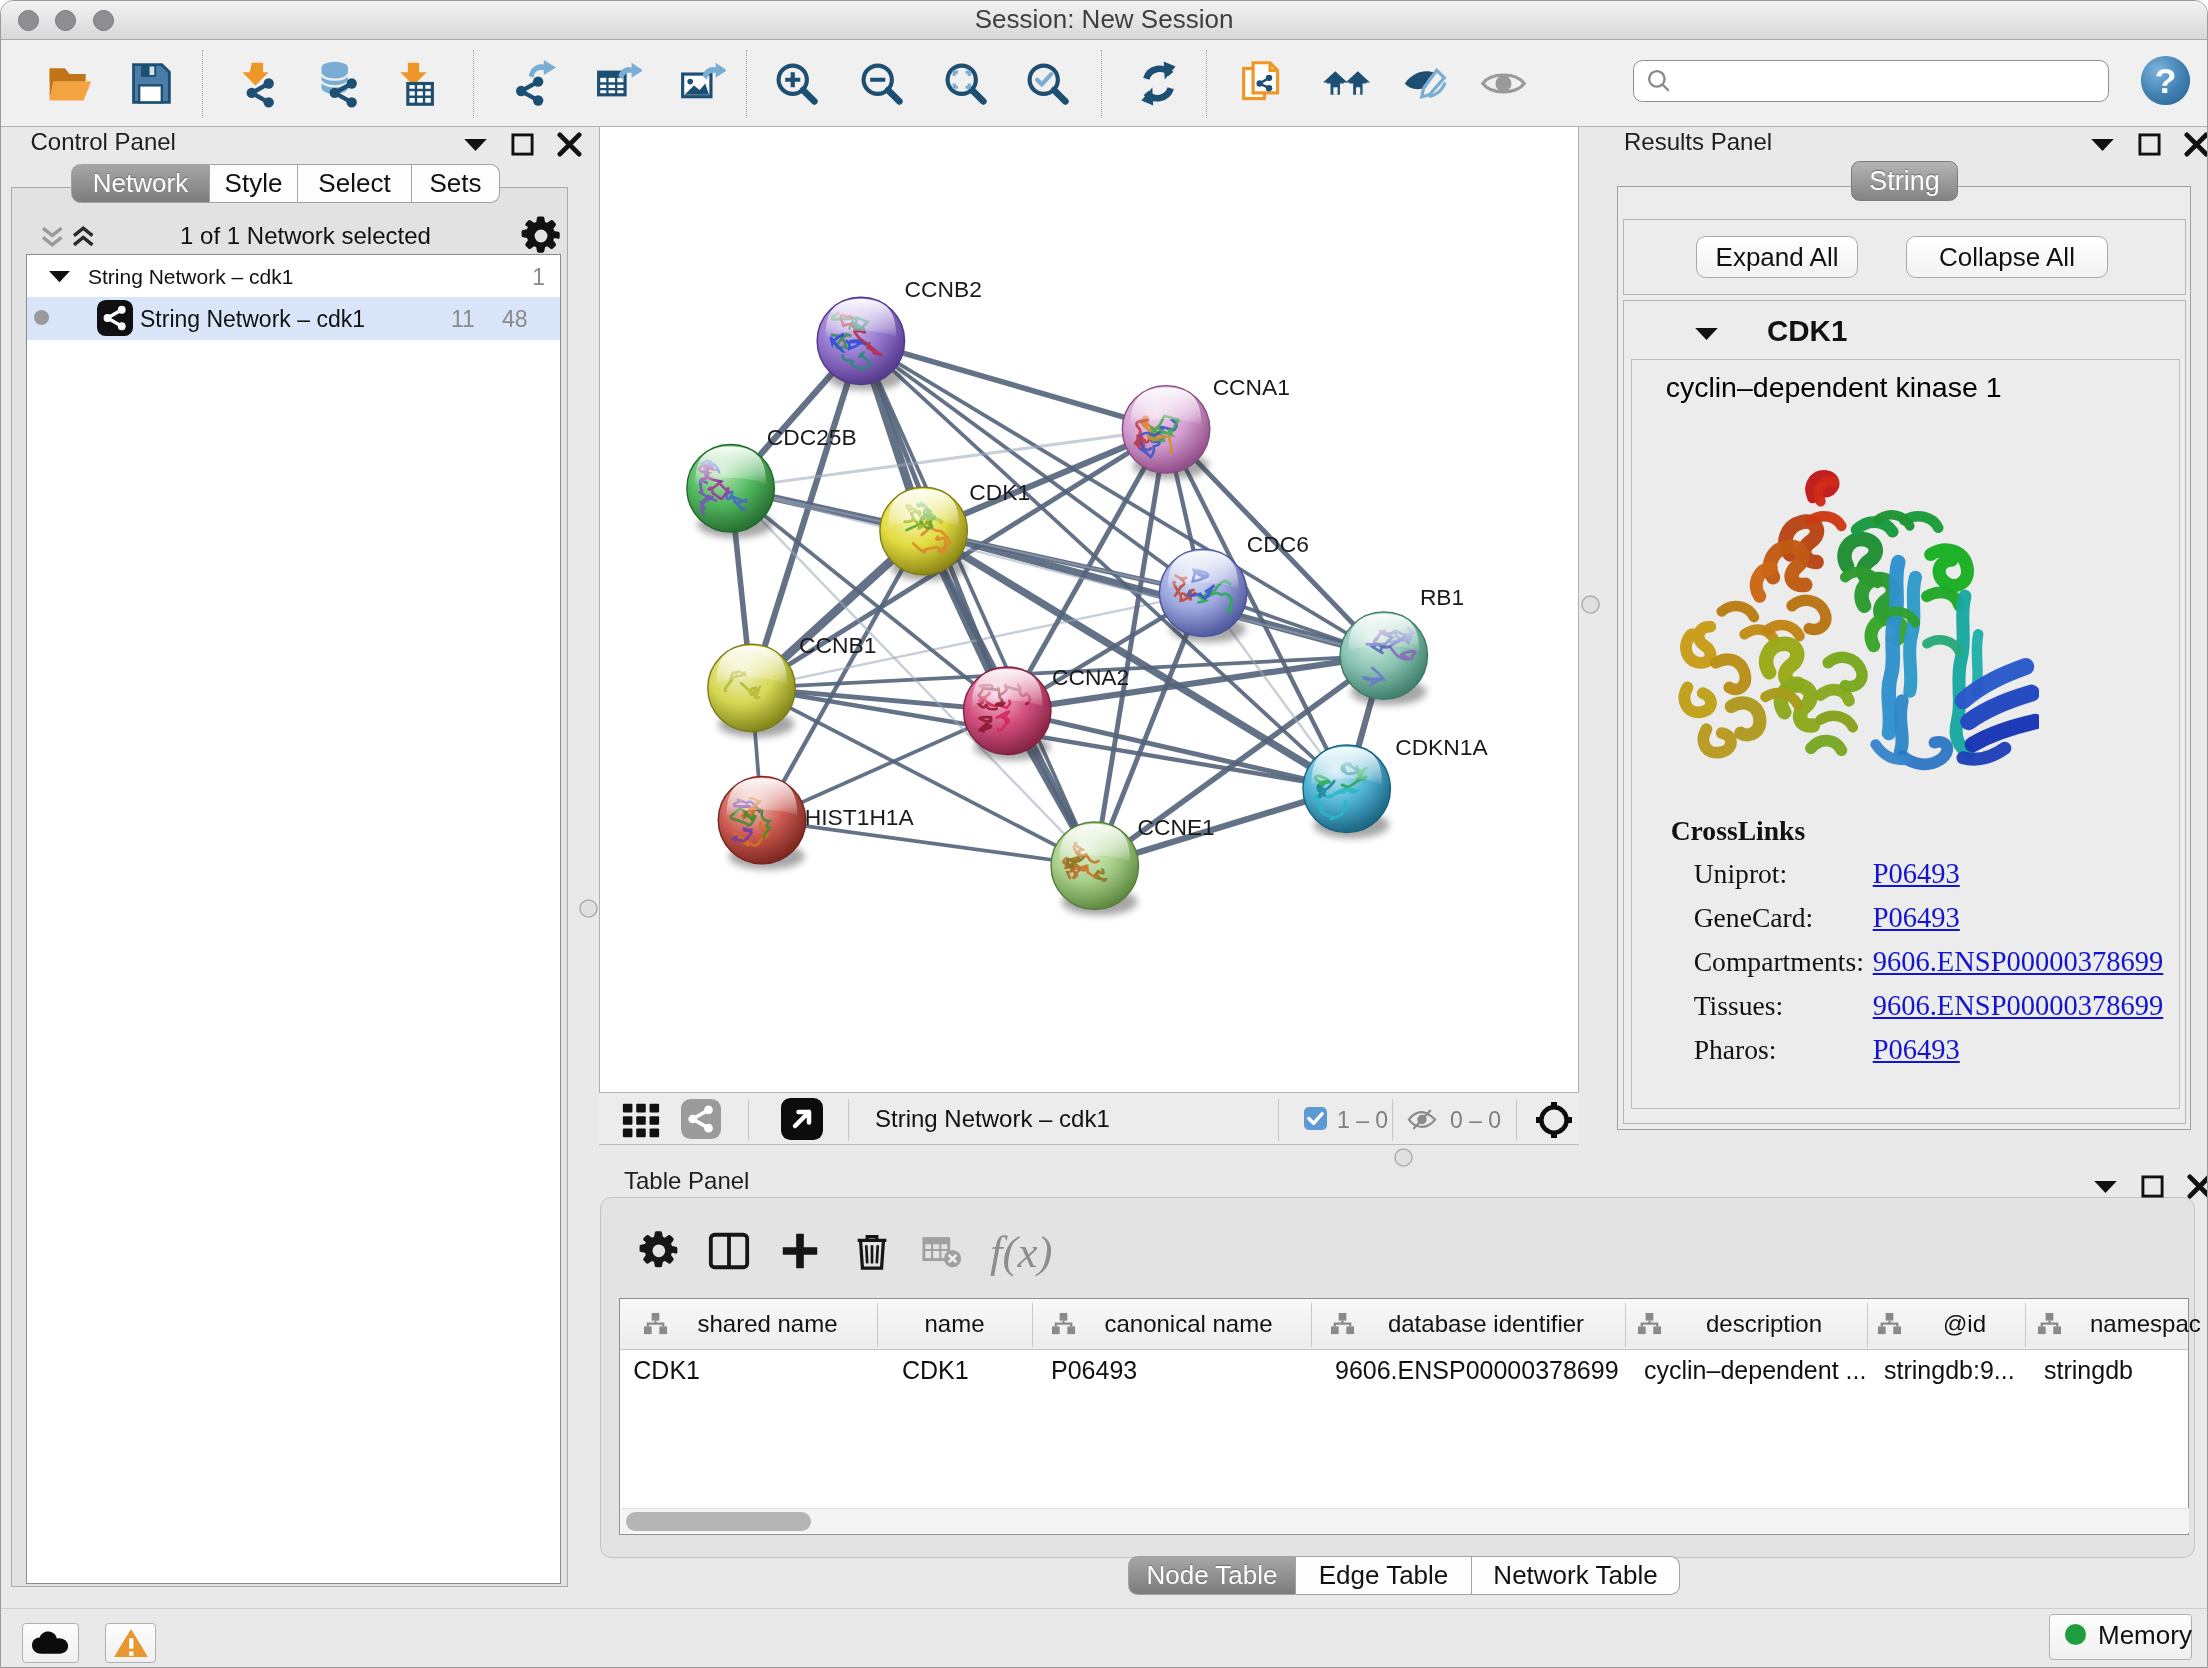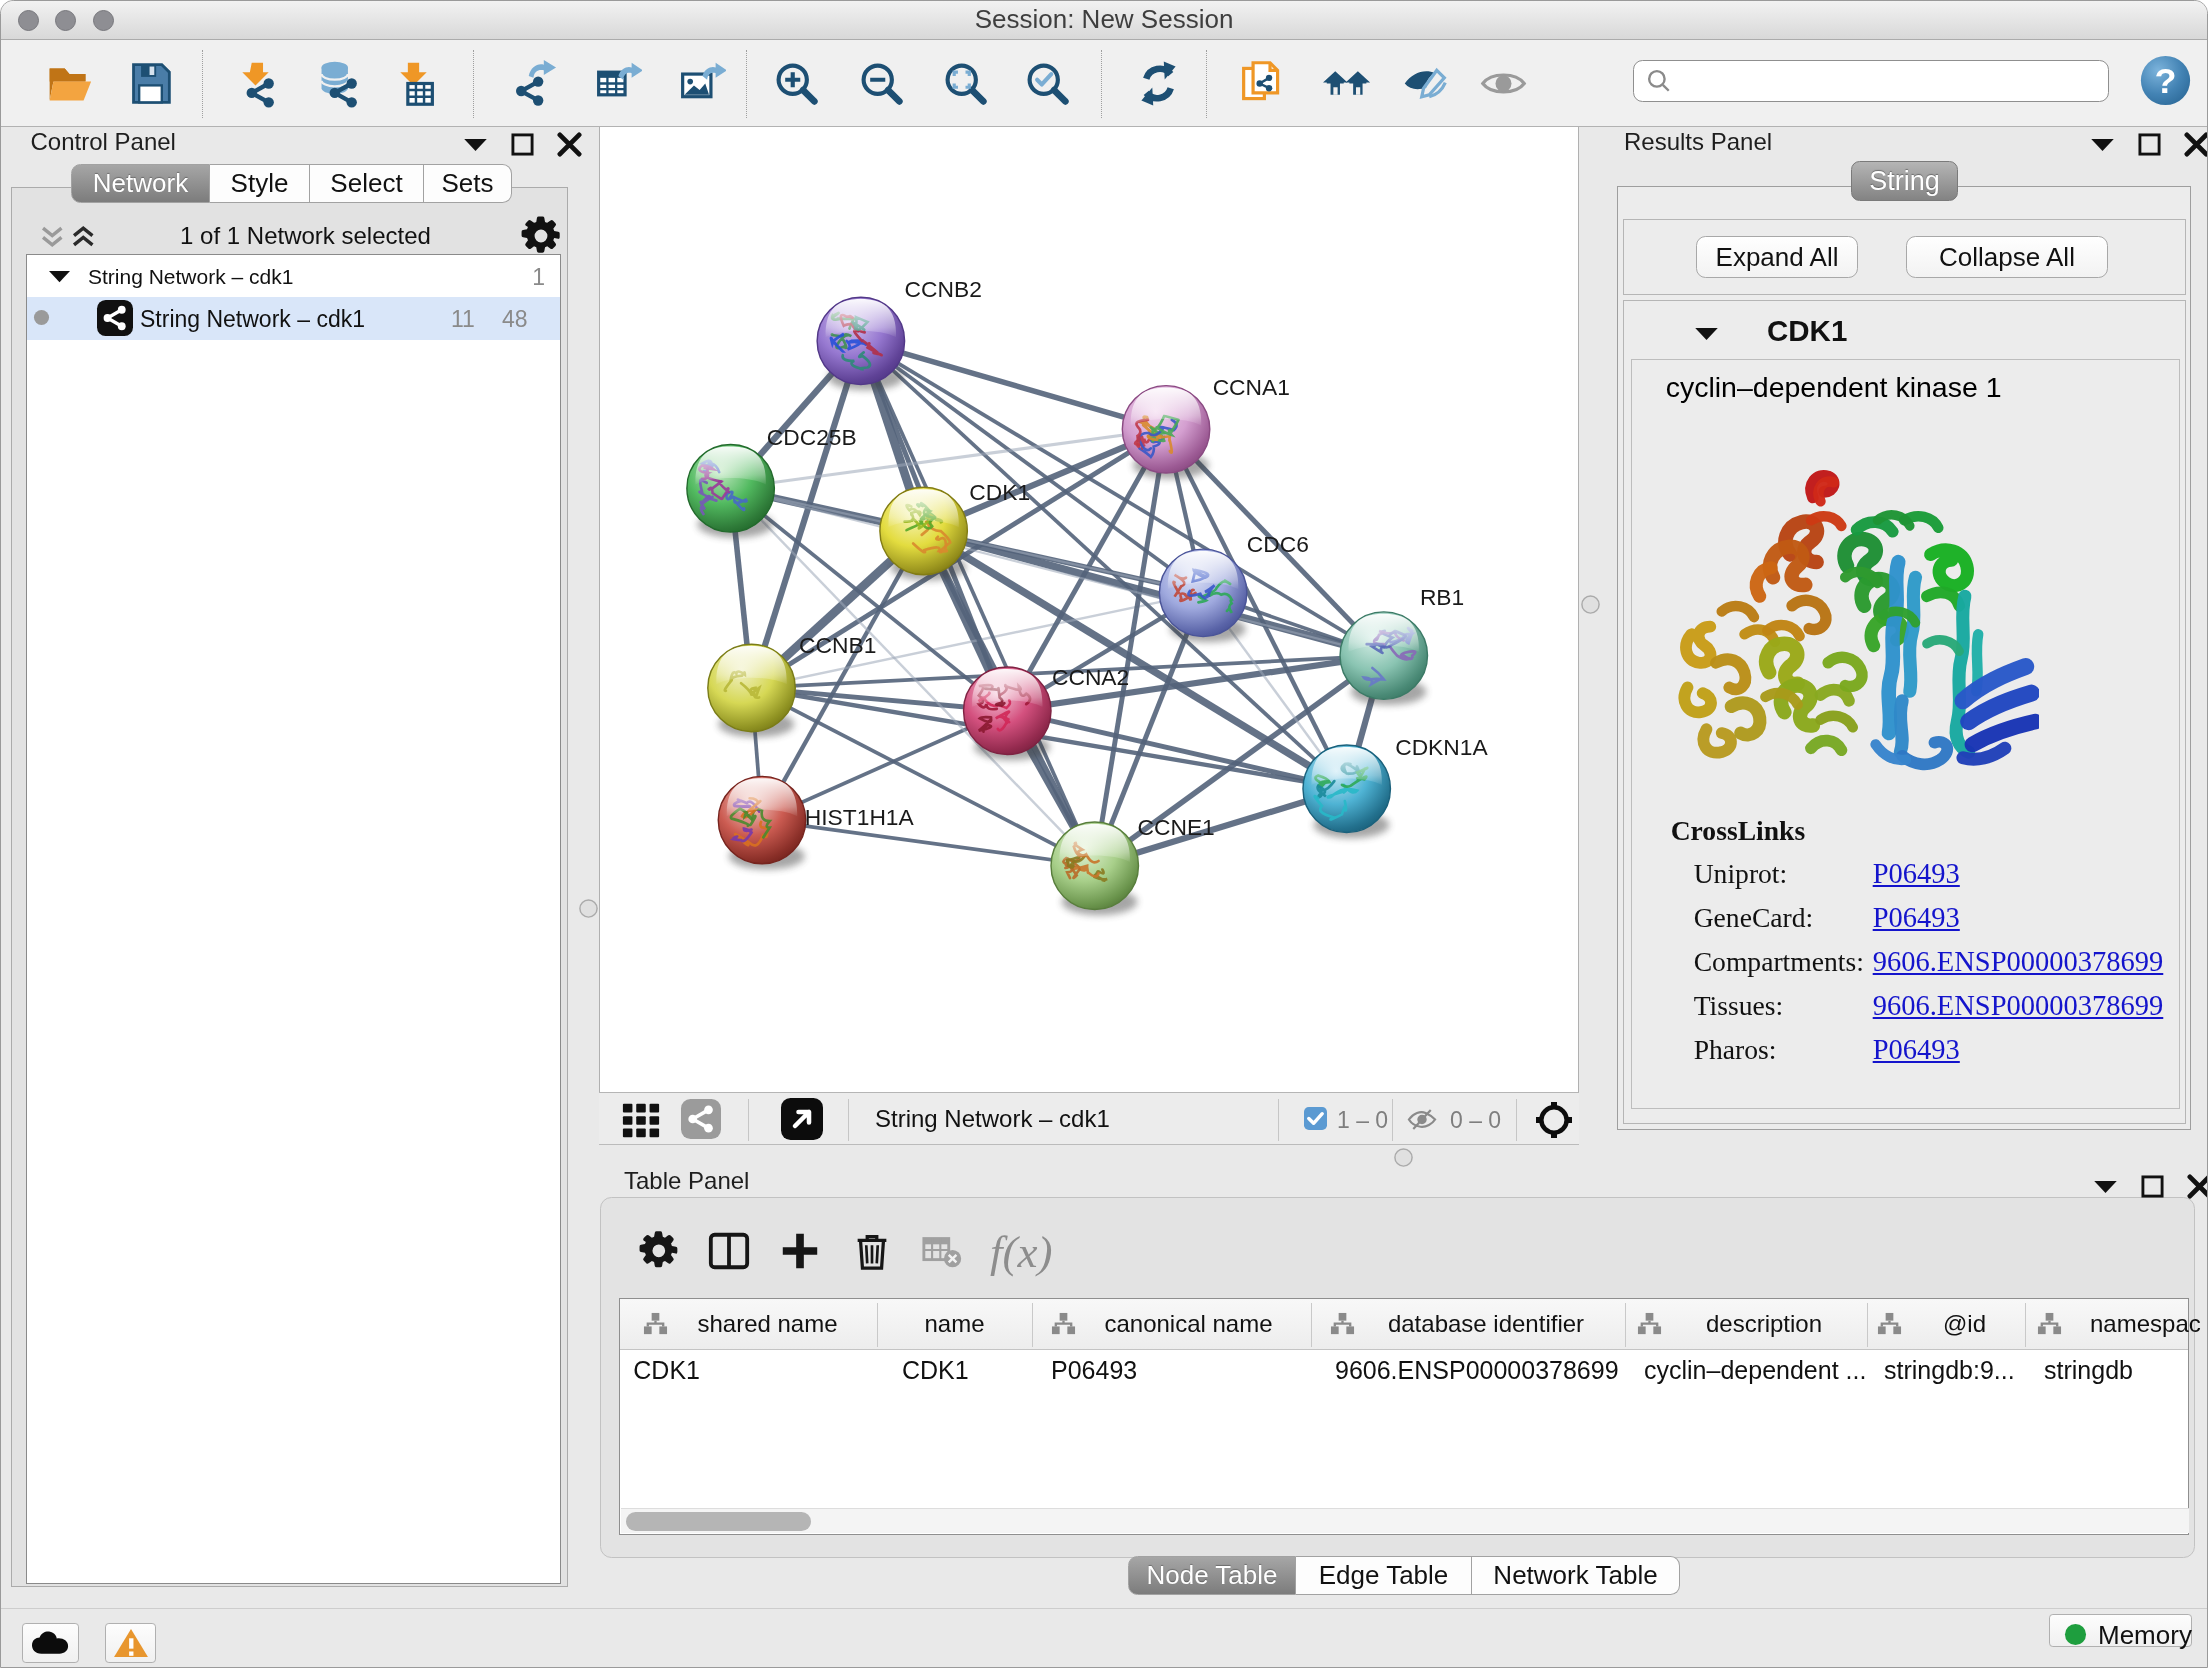--- a/index.html
+++ b/index.html
@@ -212,21 +212,21 @@
   <svg width="23" height="23" viewBox="0 0 24 24">
         <rect x="2" y="2" width="20" height="20" fill="none" stroke="#111" stroke-width="3"></rect>
       </svg>
   <svg width="25" height="25" viewBox="0 0 26 26">
         <path d="M3,3 L23,23 M23,3 L3,23" stroke="#111" stroke-width="5" stroke-linecap="round"></path>
       </svg>
 </div>
 <div class="cpanel"></div>
 <div class="tabs" style="left:70px;top:163px">
   <div class="tab first sel" style="width:139px">Network</div>
-  <div class="tab" style="width:100px">Style</div>
+  <div class="tab" style="width:88px">Style</div>
   <div class="tab" style="width:114px">Select</div>
   <div class="tab last" style="width:88px">Sets</div>
 </div>
 
 <svg width="28.5" height="27" style="position:absolute;left:37px;top:222px" viewBox="0 0 34 30">
       <path d="M6,5 L17,14 L28,5 M6,16 L17,25 L28,16" fill="none" stroke="#9a9a9a" stroke-width="4"></path>
     </svg>
 <svg width="28.5" height="27" style="position:absolute;left:68px;top:222px" viewBox="0 0 34 30">
       <path d="M6,14 L17,5 L28,14 M6,25 L17,16 L28,25" fill="none" stroke="#2a2a2a" stroke-width="4"></path>
     </svg>
@@ -842,21 +842,21 @@
         <path d="M12,26 C5,26 2,21 2,17 C2,12 6,9 10,9 C12,4 17,2 21,3 C26,4 28,8 28,10 C34,9 40,12 40,18 C40,23 36,26 31,26 Z" fill="#0c0c0c"></path>
       </svg>
 </div>
 <div class="sbtn" style="left:104px;top:1622px;width:51px;height:40px">
   <svg width="38" height="32" style="position:absolute;left:5.7px;top:2.9px" viewBox="0 0 40 34">
         <path d="M20,2 L38,32 L2,32 Z" fill="#e8962e"></path>
         <rect x="18" y="12" width="4.6" height="11" fill="#fff"></rect>
         <rect x="18" y="26" width="4.6" height="4.6" fill="#fff"></rect>
       </svg>
 </div>
-<div class="sbtn" style="left:2048px;top:1613px;width:143px;height:33px">
+<div class="sbtn" style="left:2048px;top:1613px;width:143px;height:46px">
   <svg width="23" height="23" style="position:absolute;left:14.3px;top:7.6px" viewBox="0 0 24 24">
         <circle cx="12" cy="12" r="11" fill="#1e9e3e"></circle>
       </svg>
   <div class="abs" style="left:48px;top:4.8px;font-size:26px;color:#111">Memory</div>
 </div>
 
 </div>
 
 
 </body></html>

